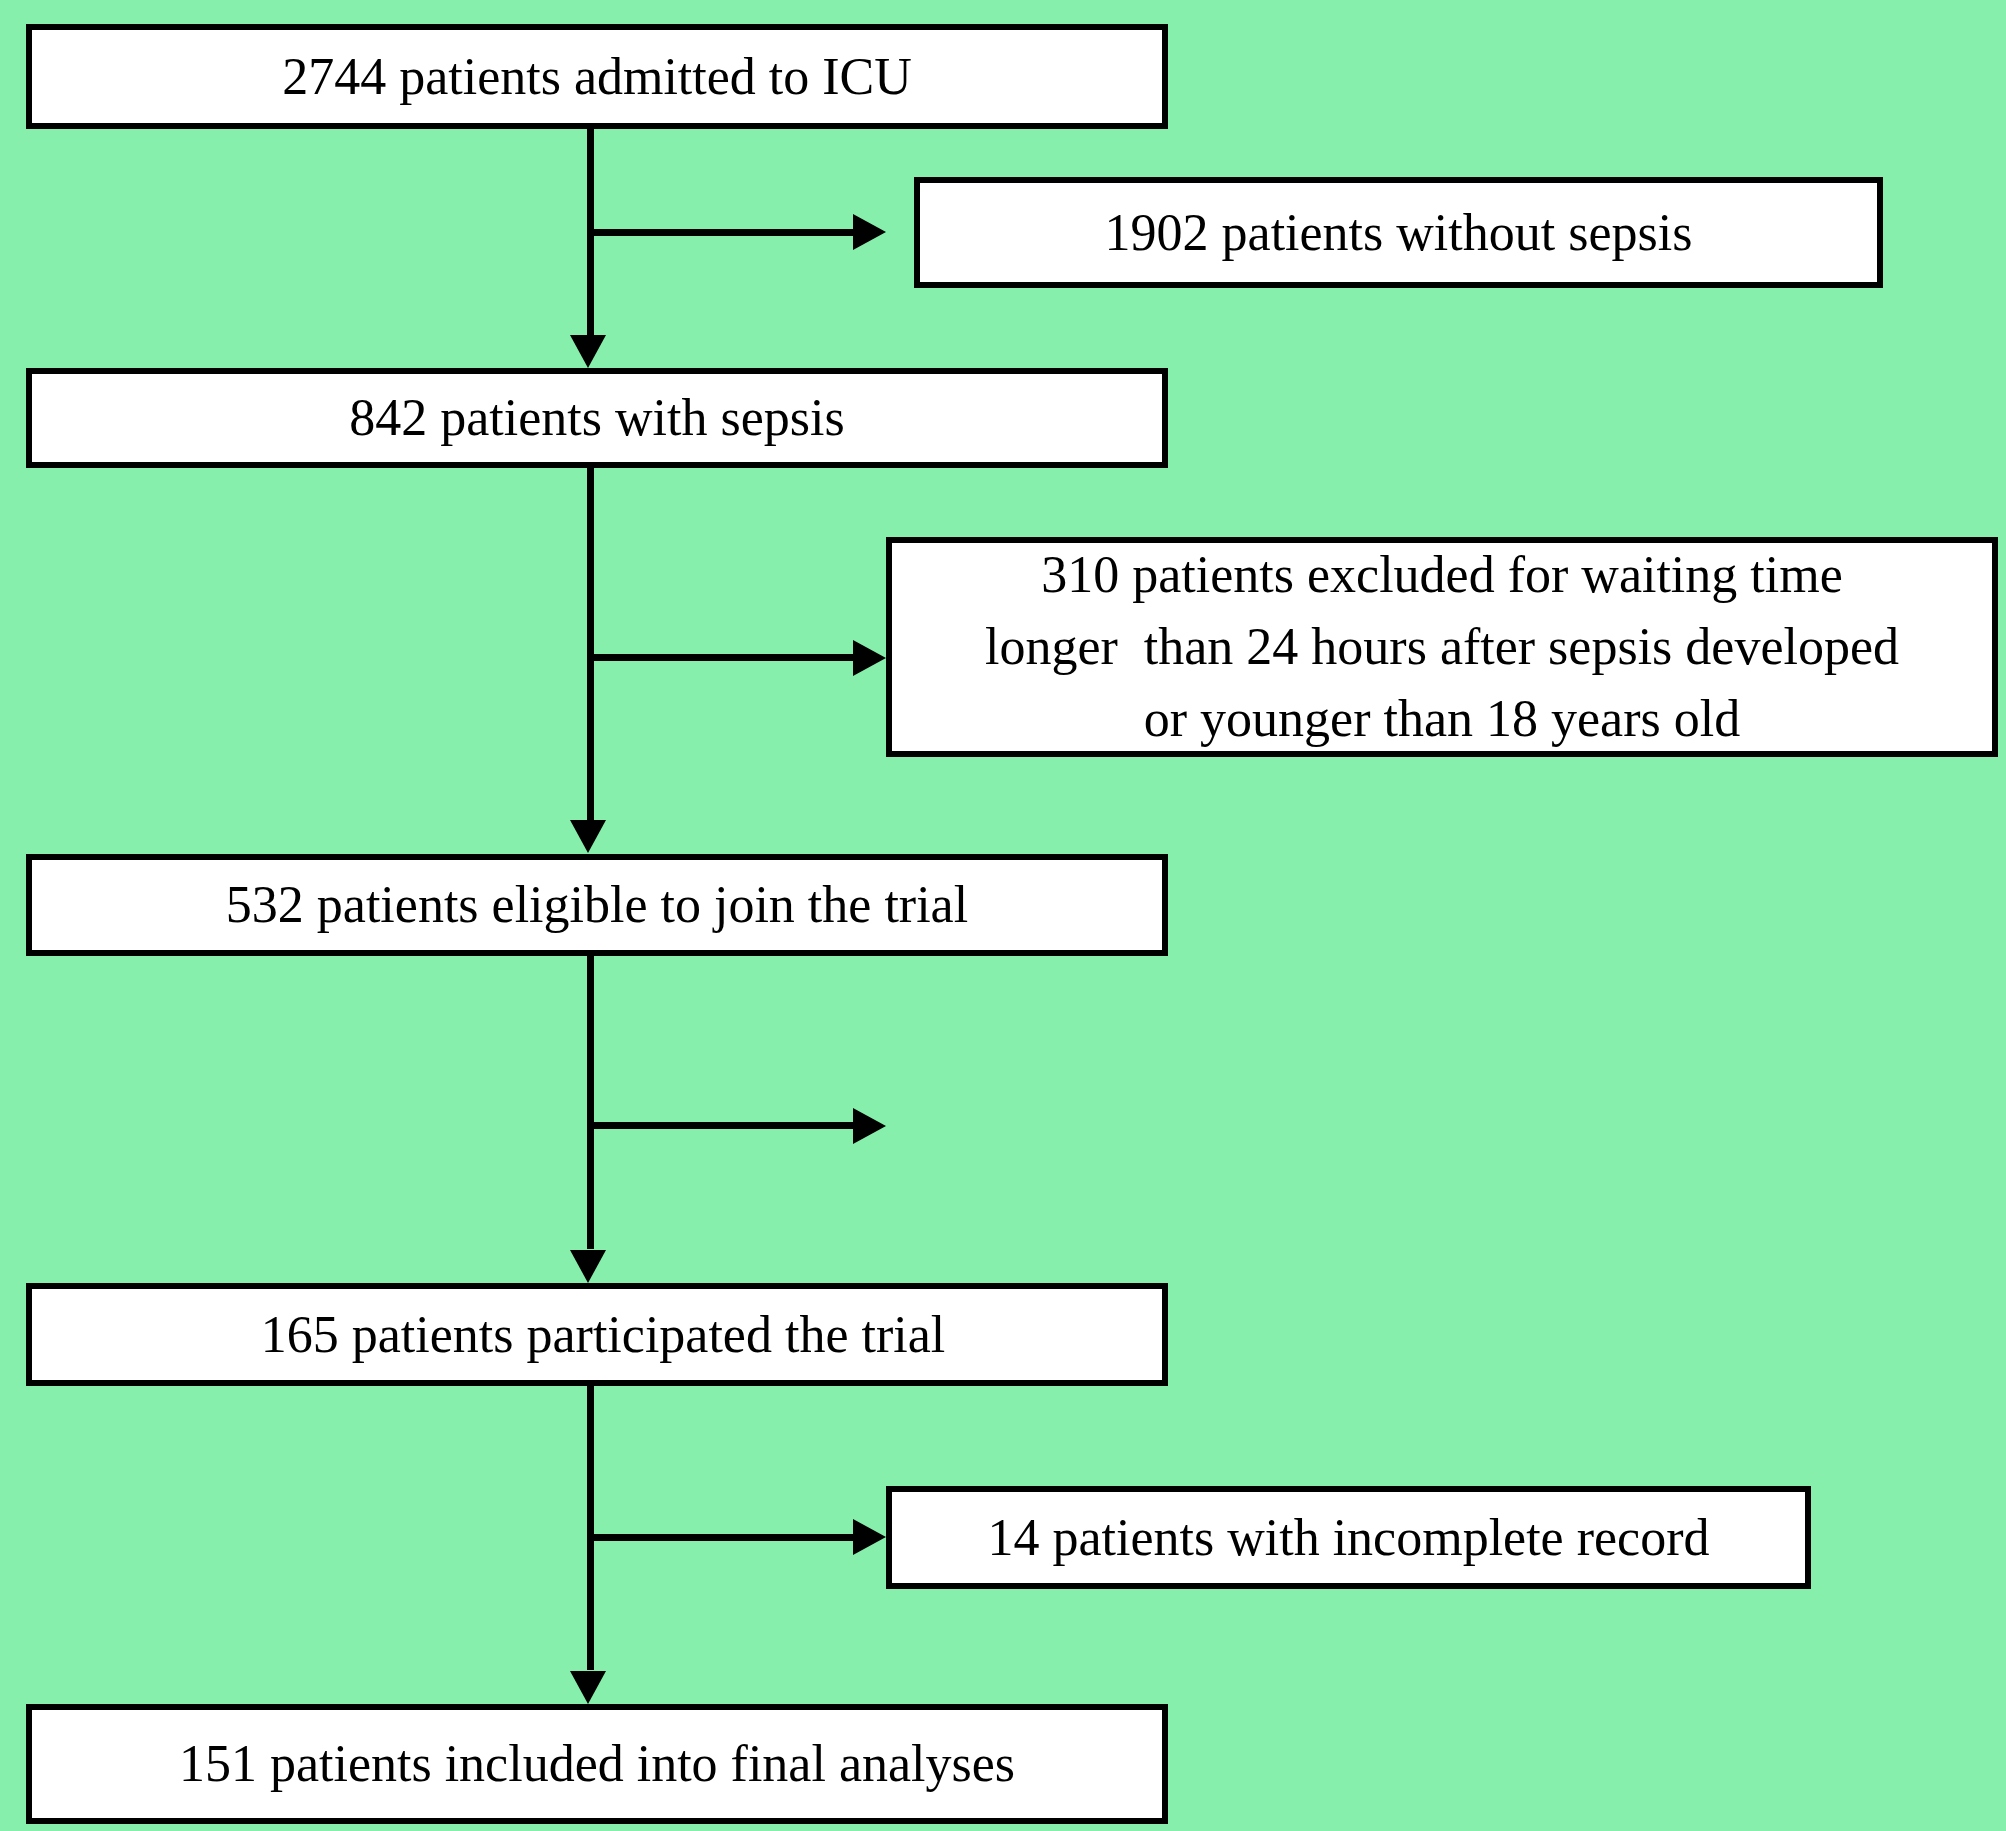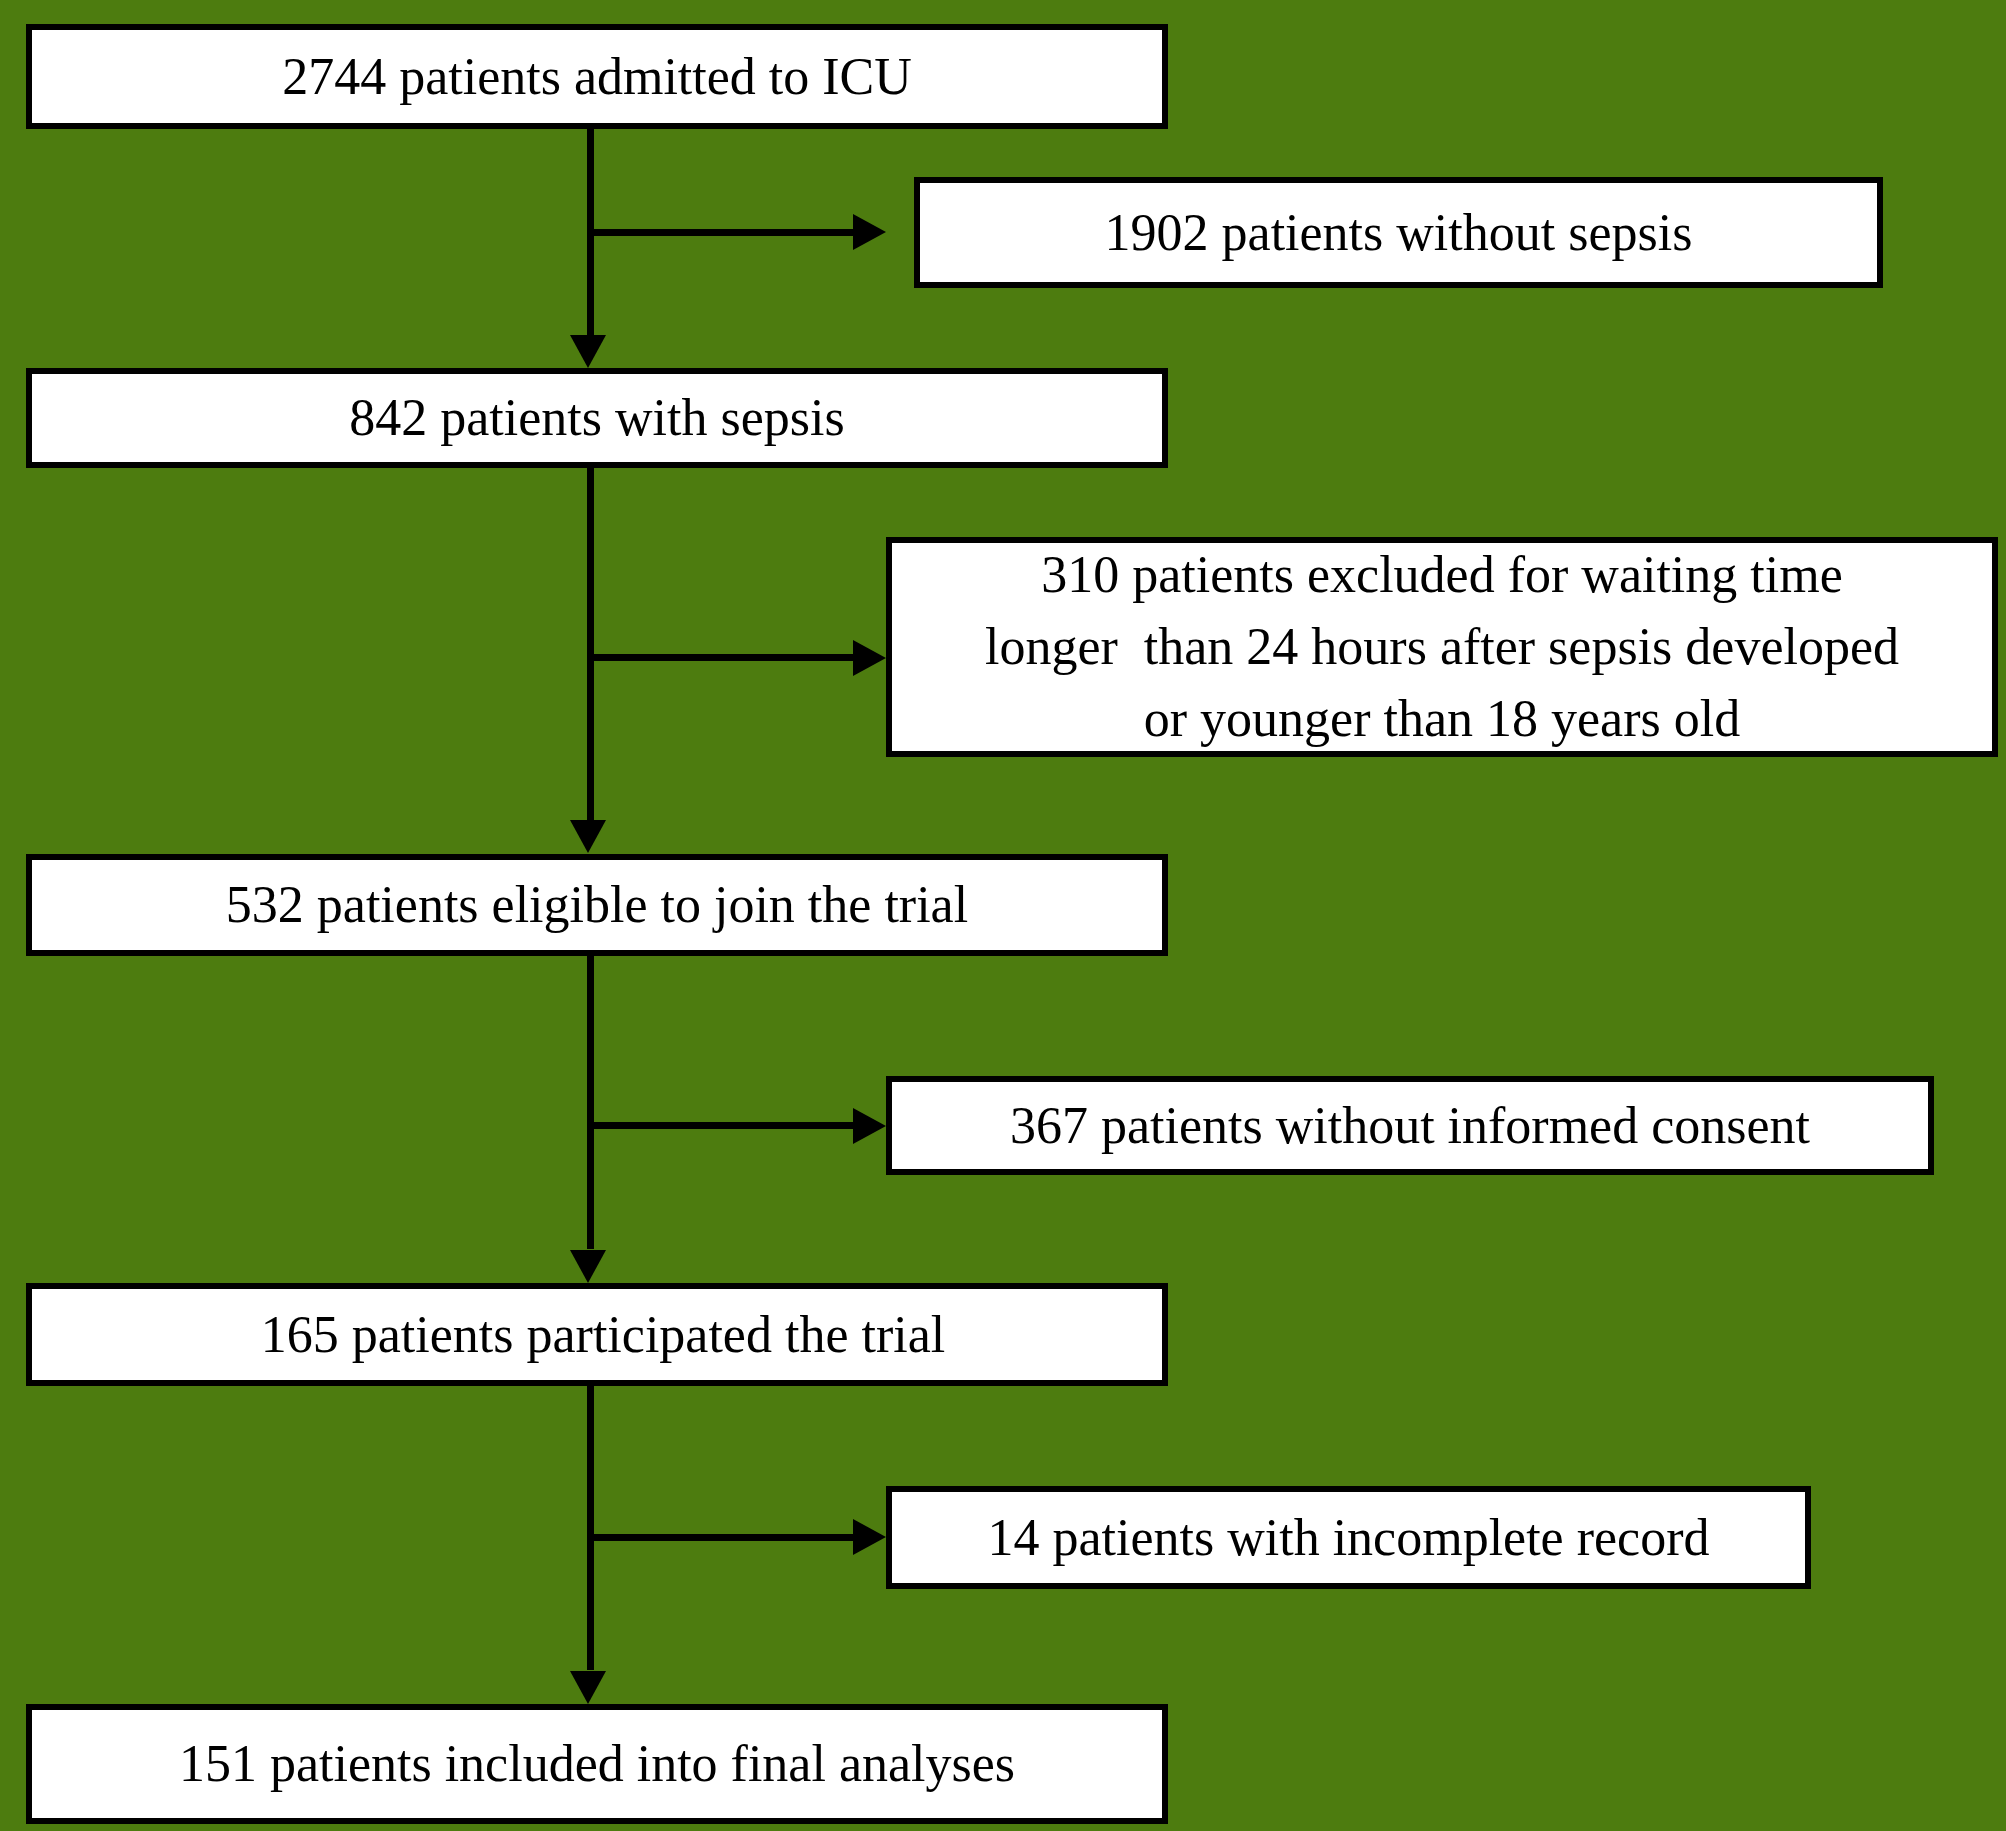--- a/index.html
+++ b/index.html
@@ -4,21 +4,21 @@
 <style>
   html, body {
     margin: 0;
     padding: 0;
     background: #ffffff;
   }
   .canvas {
     position: relative;
     width: 2006px;
     height: 1831px;
-    background: #4d7c0f;
+    background: #86efac;
     font-family: "Liberation Serif", "DejaVu Serif", serif;
     font-size: 52px;
     color: #000000;
     overflow: hidden;
   }
   .box {
     position: absolute;
     box-sizing: border-box;
     border: 6.5px solid #000000;
     background: #ffffff;
@@ -88,23 +88,20 @@
   <div class="box" style="left:886px; top:177px; width:969px; height:111px;margin-left:28px;">
     <span class="line">1902 patients without sepsis</span>
   </div>
 
   <div class="box" style="left:886px; top:537px; width:1112px; height:220px;">
     <span class="line">310 patients excluded for waiting time</span>
     <span class="line">longer  than 24 hours after sepsis developed</span>
     <span class="line">or younger than 18 years old</span>
   </div>
 
-  <div class="box" style="left:886px; top:1076px; width:1048px; height:99px;">
-    <span class="line">367 patients without informed consent</span>
-  </div>
 
   <div class="box" style="left:886px; top:1486px; width:925px; height:103px;">
     <span class="line">14 patients with incomplete record</span>
   </div>
 
   <div class="vline" style="left:587px; top:129px; height:206px;"></div>
   <div class="arrow-down" style="left:570px; top:335px;"></div>
 
   <div class="vline" style="left:587px; top:468px; height:353px;"></div>
   <div class="arrow-down" style="left:570px; top:820px;"></div>

